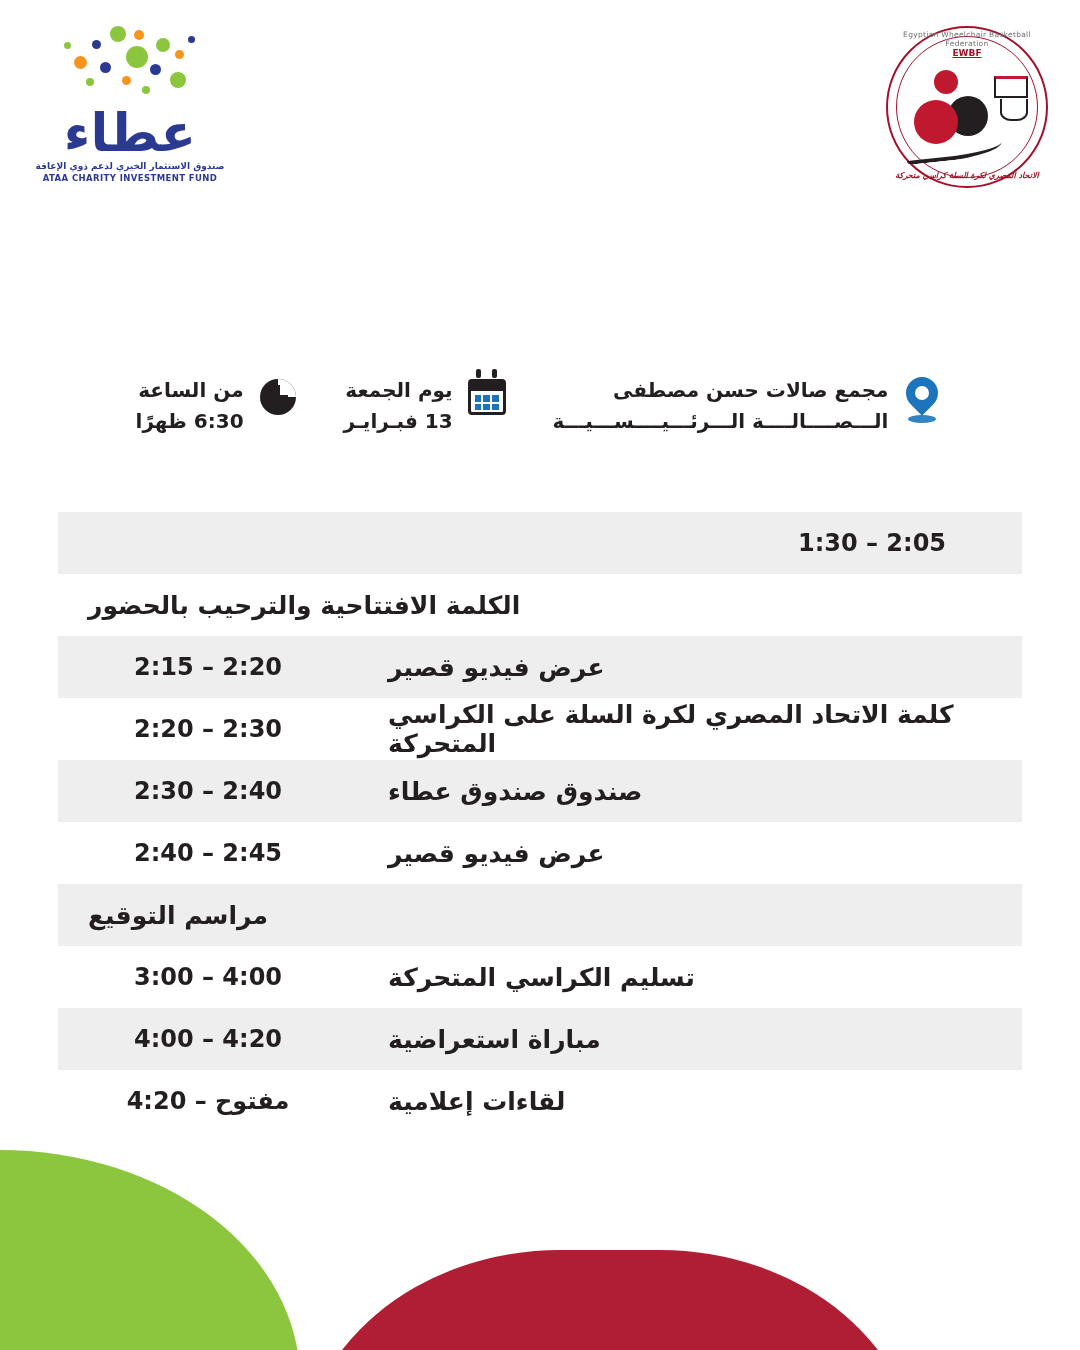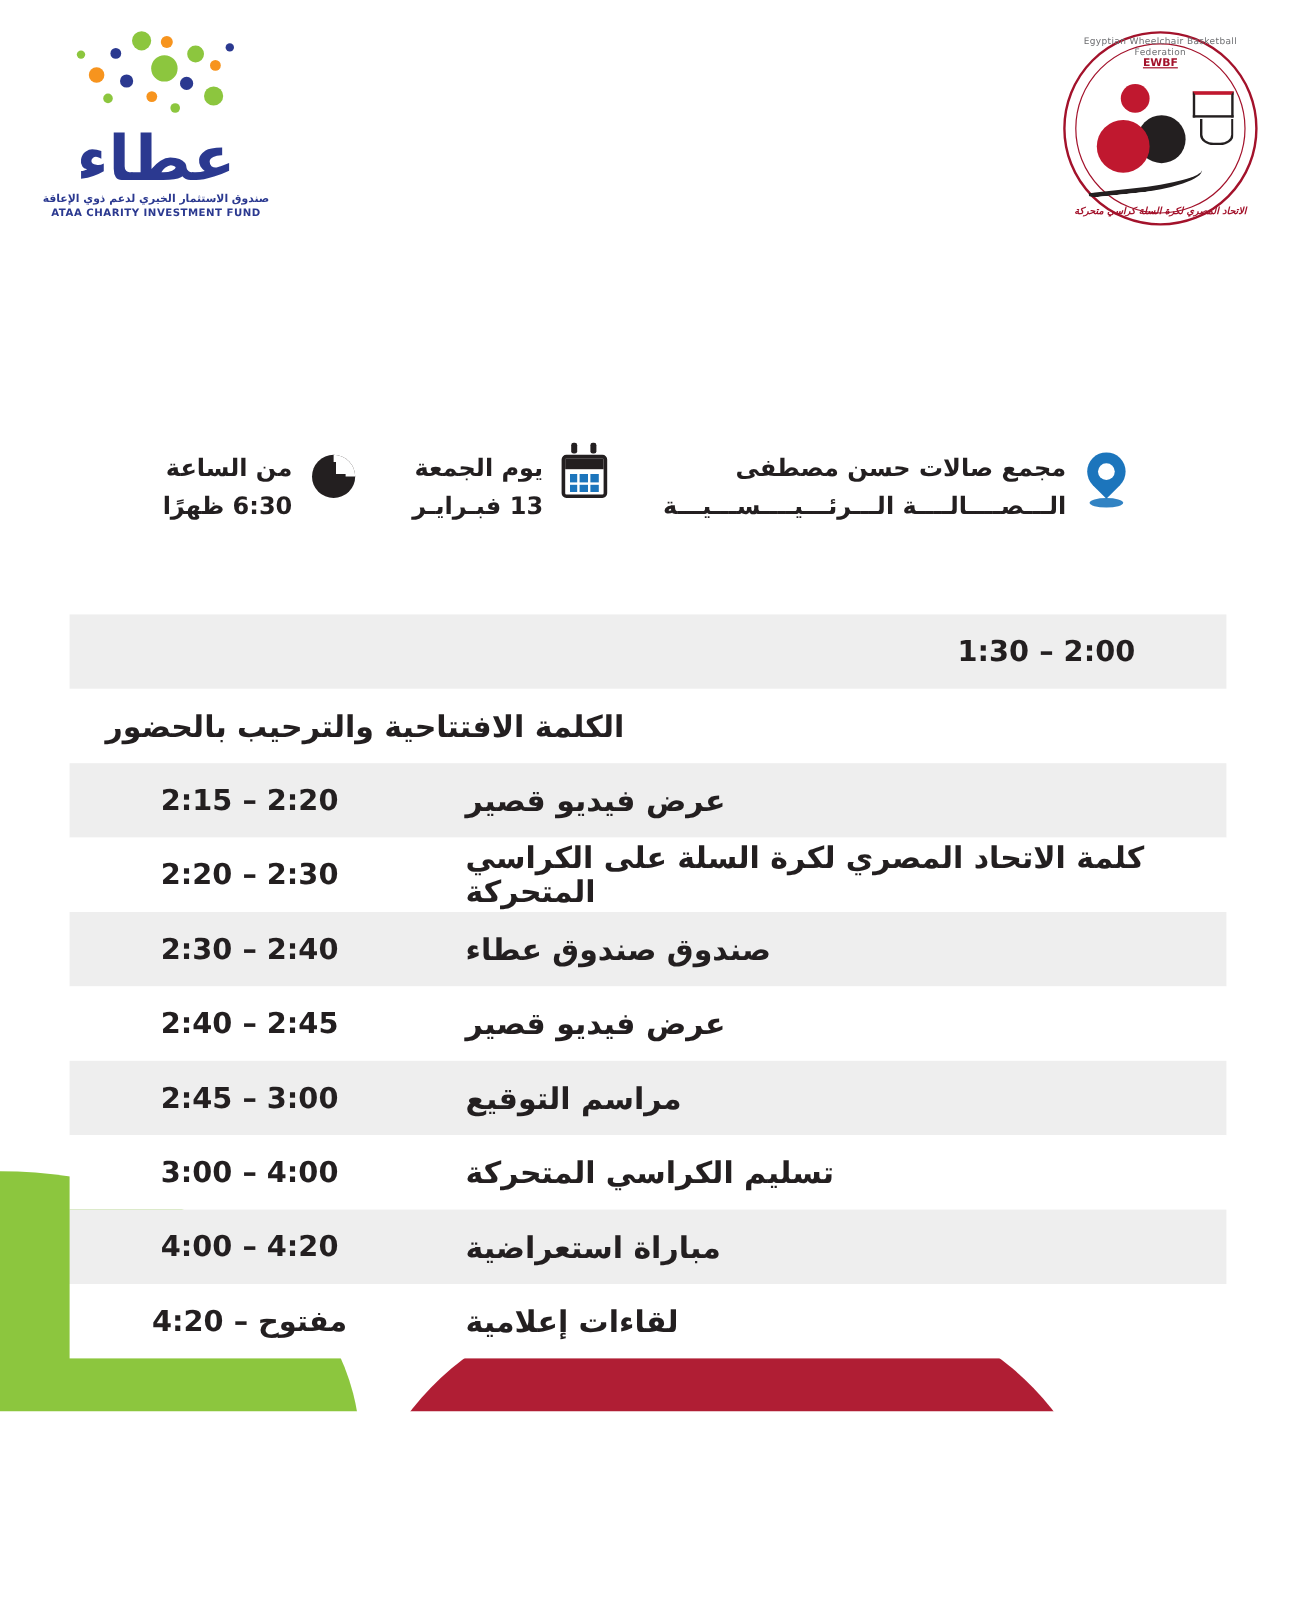--- a/index.html
+++ b/index.html
@@ -6,21 +6,21 @@
   html, body {
     width: 1080px;
     height: 1350px;
     background: #ffffff;
     font-family: "DejaVu Sans", "Liberation Sans", sans-serif;
     overflow: hidden;
   }
   .page {
     position: relative;
     width: 1080px;
-    height: 1176px;
+    height: 1350px;
     background: #ffffff;
     overflow: hidden;
   }
 
   
   .shape-green {
     position: absolute;
     left: -120px;
     bottom: -130px;
     width: 420px;
@@ -439,21 +439,21 @@
       <div class="meta-text">
         <span class="l1">من الساعة</span>
         <span class="l2">6:30 ظهرًا</span>
       </div>
     </div>
 
   </div>
 
   <div class="agenda">
     <div class="row odd">
-      <div class="row-time">1:30 – 2:00</div>
+      <div class="row-time">1:30 – 2:05</div>
     </div>
     <div class="row even">
       <div class="row-activity">الكلمة الافتتاحية والترحيب بالحضور</div>
     </div>
     <div class="row odd">
       <div class="row-activity">عرض فيديو قصير</div>
       <div class="row-time">2:15 – 2:20</div>
     </div>
     <div class="row even">
       <div class="row-activity">كلمة الاتحاد المصري لكرة السلة على الكراسي المتحركة</div>
@@ -462,21 +462,20 @@
     <div class="row odd">
       <div class="row-activity">صندوق صندوق عطاء</div>
       <div class="row-time">2:30 – 2:40</div>
     </div>
     <div class="row even">
       <div class="row-activity">عرض فيديو قصير</div>
       <div class="row-time">2:40 – 2:45</div>
     </div>
     <div class="row odd">
       <div class="row-activity">مراسم التوقيع</div>
-      <div class="row-time">2:45 – 3:00</div>
     </div>
     <div class="row even">
       <div class="row-activity">تسليم الكراسي المتحركة</div>
       <div class="row-time">3:00 – 4:00</div>
     </div>
     <div class="row odd">
       <div class="row-activity">مباراة استعراضية</div>
       <div class="row-time">4:00 – 4:20</div>
     </div>
     <div class="row even">

